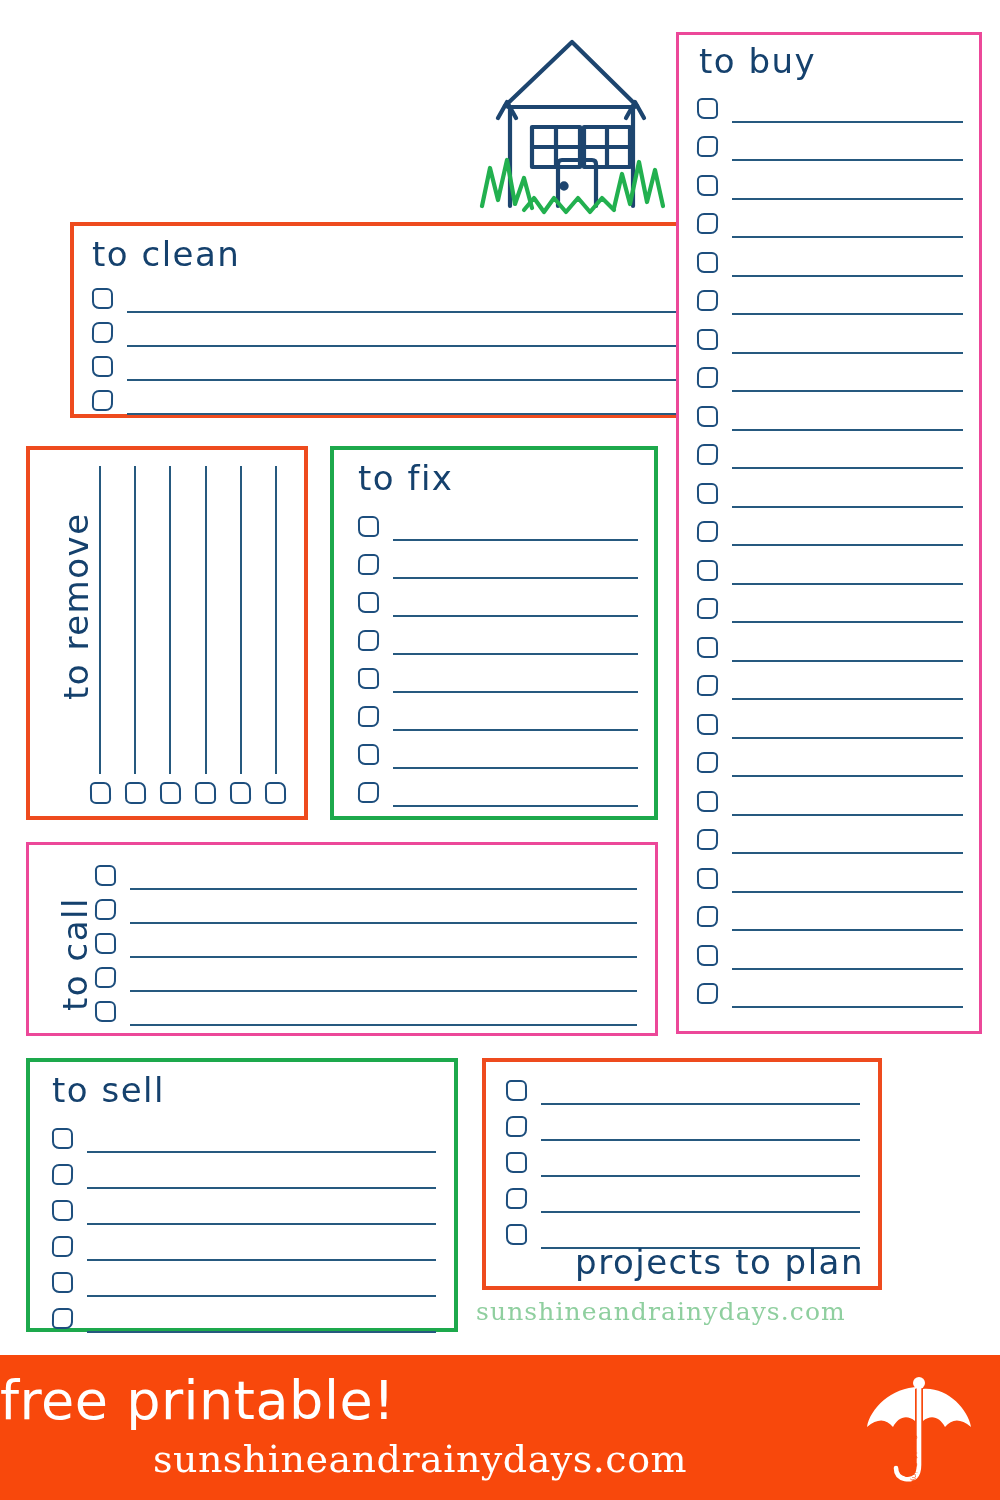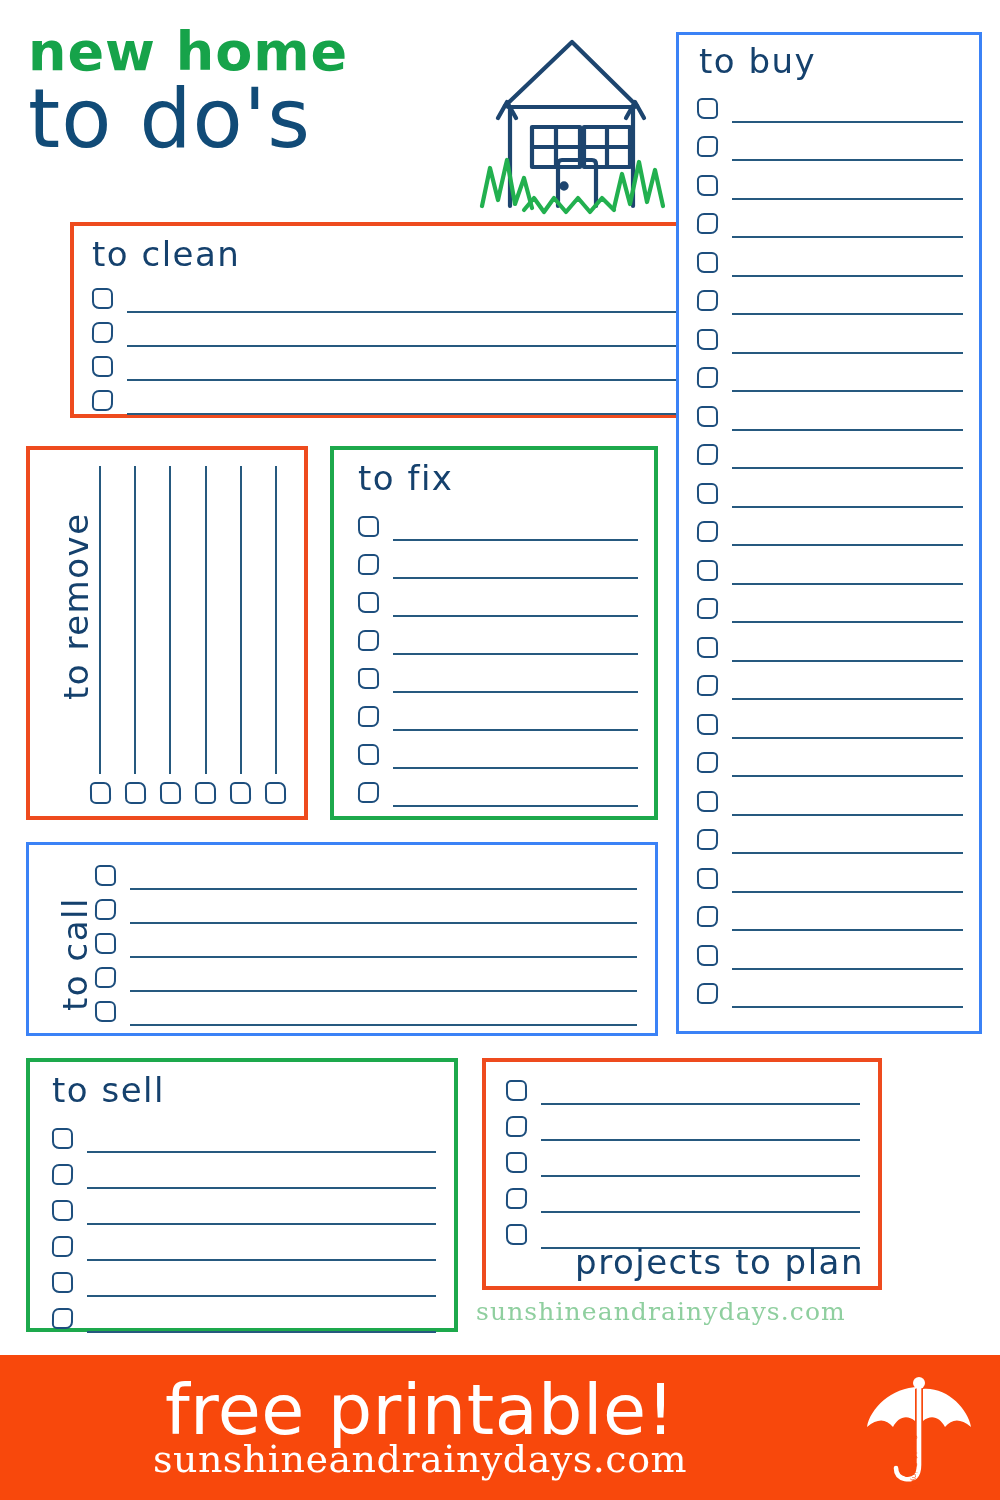--- a/index.html
+++ b/index.html
@@ -55,21 +55,21 @@
   }
 
   
   .box {
     position: absolute;
     background: #ffffff;
     box-sizing: border-box;
   }
   .box.orange { border: 4px solid #ee4b1e; }
   .box.green  { border: 4px solid #1da94c; }
-  .box.navy   { border: 3px solid #3b82f6; }
+  .box.navy   { border: 3px solid #ec4899; }
 
   .section-label {
     font-family: "DejaVu Sans", sans-serif;
     font-size: 34px;
     color: #15416d;
     letter-spacing: 1.5px;
     white-space: nowrap;
   }
   .label-vertical {
     transform: rotate(-90deg);
@@ -151,23 +151,22 @@
     bottom: 0;
     width: 1000px;
     height: 145px;
     background: #f8480c;
   }
   .footer-headline {
     position: absolute;
     left: 0;
     top: 14px;
     width: 840px;
-    text-align: center;
     font-family: "DejaVu Sans", sans-serif;
-    font-size: 70px;
+    font-size: 54px;
     color: #ffffff;
     letter-spacing: 0.5px;
   }
   .footer-url {
     position: absolute;
     left: 0;
     top: 82px;
     width: 840px;
     text-align: center;
     font-family: "DejaVu Serif", serif;
@@ -181,24 +180,20 @@
     top: 14px;
     width: 118px;
     height: 120px;
   }
 </style>
 </head>
 <body>
 
 <div class="page">
 
-  <div class="title-block">
-    <div class="title-line1">new home</div>
-    <div class="title-line2">to do's</div>
-  </div>
 
   <div class="house">
     <svg width="196" height="192" viewBox="0 0 196 192">
       <g fill="none" stroke="#1d456f" stroke-width="4.2" stroke-linecap="round" stroke-linejoin="round">
         <path d="M31 78 L98 14 L163 78"></path>
         <path d="M24 90 L33 74 L42 90"></path>
         <path d="M152 90 L161 74 L170 90"></path>
         <path d="M36 79 L36 178"></path>
         <path d="M159 79 L159 178"></path>
         <path d="M34 79 L161 79"></path>

